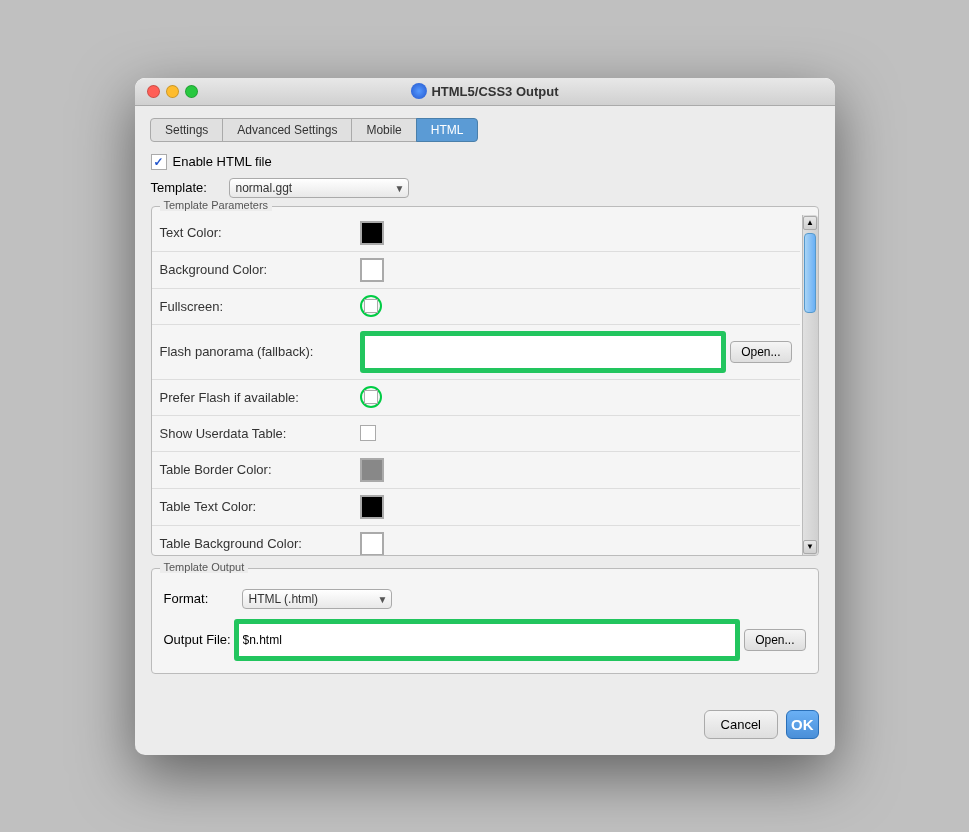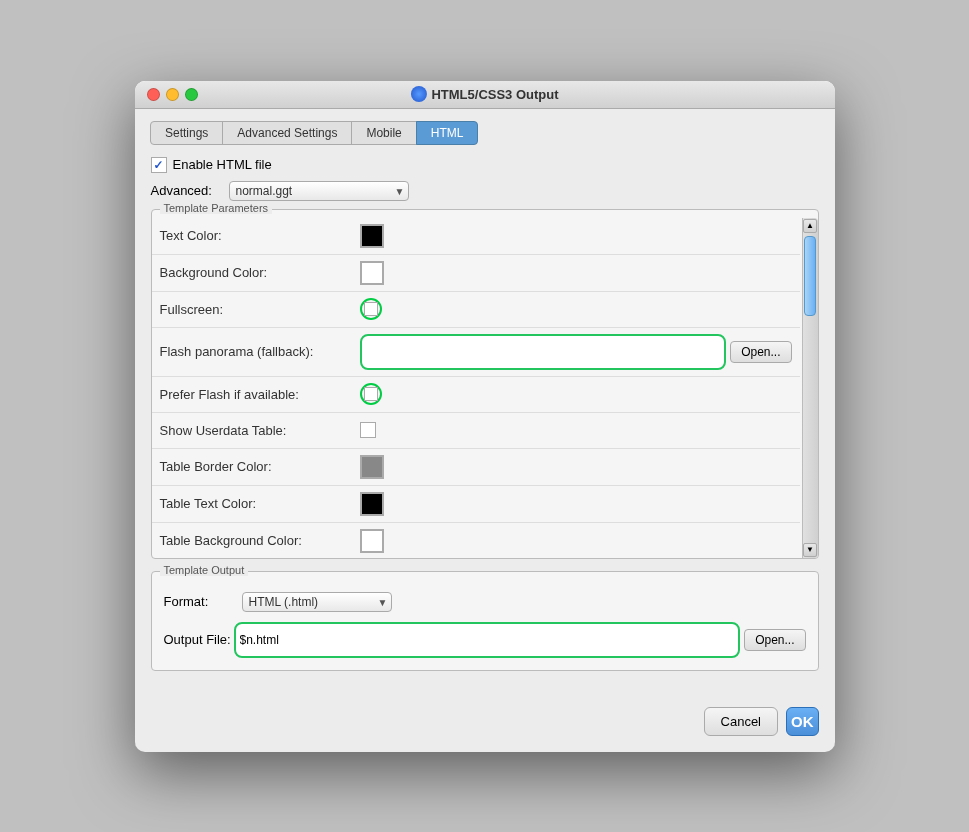--- a/index.html
+++ b/index.html
@@ -191,22 +191,22 @@
     }
     .checkbox-circle-inner {
       width: 14px;
       height: 14px;
       border: 1px solid #aaa;
       background: white;
     }
     .text-input {
       flex: 1;
       height: 22px;
-      border: 2px solid #22c55e;
-      border-radius: 8px;
+      border: 5px solid #22c55e;
+      border-radius: 3px;
       padding: 16px 4px;
       font-size: 12px;
       background: white;
     }
     .open-btn {
       padding: 3px 10px;
       background: linear-gradient(to bottom, #f5f5f5, #dedede);
       border: 1px solid #aaa;
       border-radius: 4px;
       font-size: 12px;
@@ -334,21 +334,21 @@
     </div>
 
     <div class="enable-row">
       <div class="checkbox-checked">
         <span class="checkmark">✓</span>
       </div>
       <label>Enable HTML file</label>
     </div>
 
     <div class="template-row">
-      <label>Advanced:</label>
+      <label>Template:</label>
       <div class="select-wrapper">
         <select class="select-box">
           <option value="normal.ggt">normal.ggt</option>
         </select>
       </div>
     </div>
 
     <div class="section-box">
       <span class="section-label">Template Parameters</span>
       <div class="params-container">

